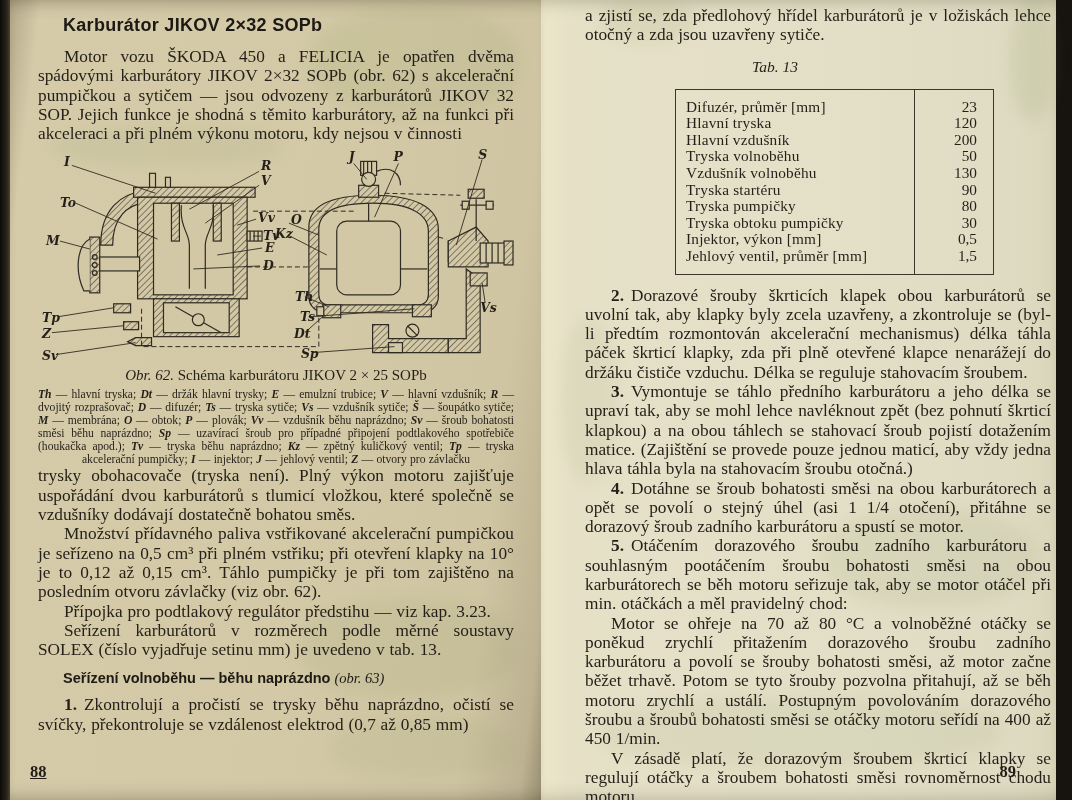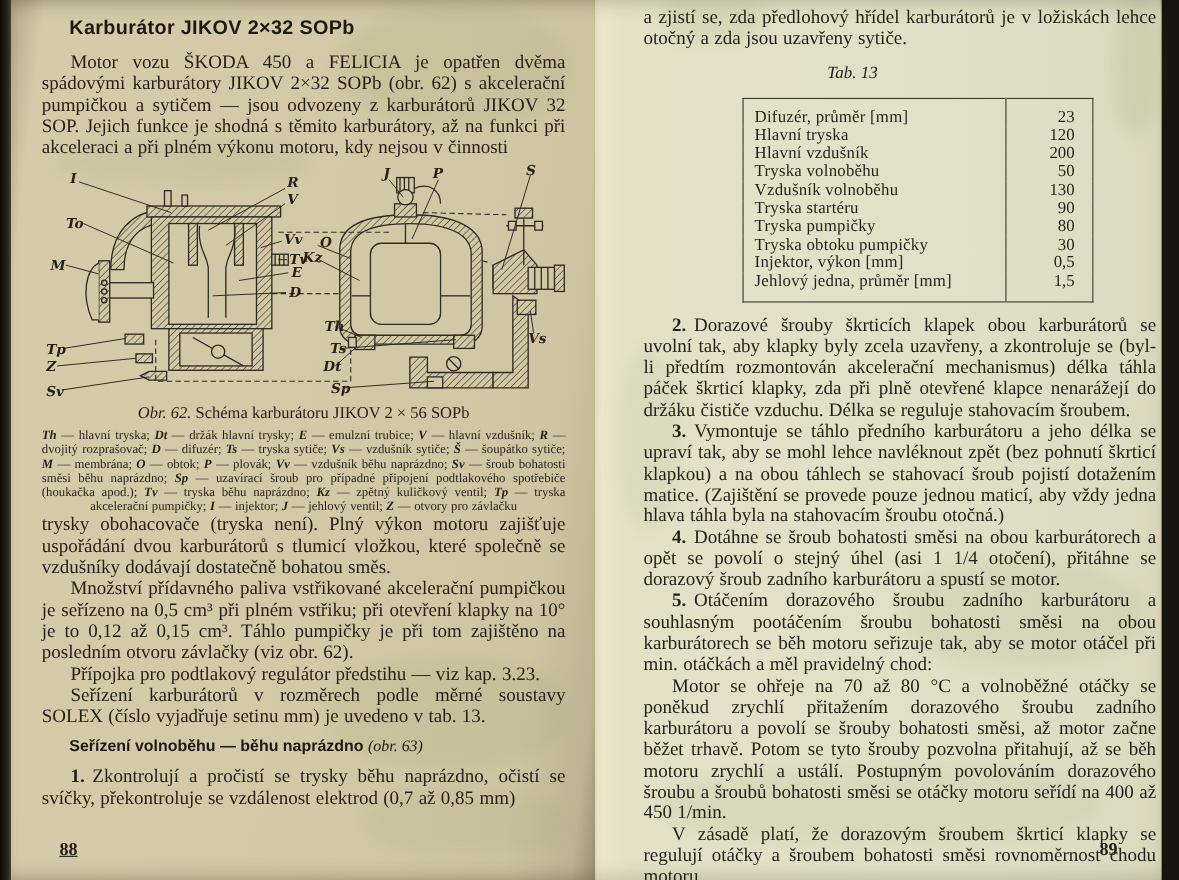--- a/index.html
+++ b/index.html
@@ -43,21 +43,21 @@
 
   .tabcap{text-align:center;padding-right:86px;margin:13px 0 4px 0;font-size:15.5px;font-style:italic;}
   table.spec{border-collapse:collapse;margin:13px 0 11px 90px;border:1.5px solid #3c362b;background:rgba(255,255,255,0.04);}
   table.spec td{font-size:15.3px;line-height:16.6px;padding:0 10px;white-space:nowrap;}
   table.spec td.lbl{width:218px;letter-spacing:.2px;}
   table.spec td.val{border-left:1.5px solid #3c362b;text-align:right;width:52px;padding-right:16px;}
   table.spec tr:first-child td{padding-top:9px;}
   table.spec tr:last-child td{padding-bottom:9px;}
 
   .pagenum{position:absolute;bottom:18px;font:bold 16.5px "Liberation Serif", serif;color:#211c15;}
-  .pn-left{left:44px;text-decoration:underline;}
+  .pn-left{left:20px;text-decoration:underline;}
   .pn-right{right:40px;}
 
   .smudge{position:absolute;border-radius:45%;filter:blur(7px);pointer-events:none;}
 
   svg text{font:bold italic 12.5px "DejaVu Serif", serif;fill:#241f18;}
 </style>
 </head>
 <body>
 
 <div>
@@ -211,21 +211,21 @@
             <text x="357" y="12">P</text>
             <text x="442" y="10">Š</text>
             <text x="444" y="163">Vs</text>
             <text x="258" y="152">Th</text>
             <text x="263" y="172">Ts</text>
             <text x="257" y="189">Dt</text>
             <text x="264" y="209">Sp</text>
           </g>
         </svg>
 
-        <div class="fig-caption"><i>Obr. 62.</i> <span>Schéma karburátoru JIKOV 2 × 56 SOPb</span></div>
+        <div class="fig-caption"><i>Obr. 62.</i> <span>Schéma karburátoru JIKOV 2 × 25 SOPb</span></div>
         <div class="legend" id="legend"><i>Th</i> — hlavní tryska; <i>Dt</i> — držák hlavní trysky; <i>E</i> — emulzní trubice; <i>V</i> — hlavní vzdušník; <i>R</i> — dvojitý rozprašovač; <i>D</i> — difuzér; <i>Ts</i> — tryska sytiče; <i>Vs</i> — vzdušník sytiče; <i>Š</i> — šoupátko sytiče; <i>M</i> — membrána; <i>O</i> — obtok; <i>P</i> — plovák; <i>Vv</i> — vzdušník běhu naprázdno; <i>Sv</i> — šroub bohatosti směsi běhu naprázdno; <i>Sp</i> — uzavírací šroub pro případné připojení podtlakového spotřebiče (houkačka apod.); <i>Tv</i> — tryska běhu naprázdno; <i>Kz</i> — zpětný kuličkový ventil; <i>Tp</i> — tryska akcelerační pumpičky; <i>I</i> — injektor; <i>J</i> — jehlový ventil; <i>Z</i> — otvory pro závlačku</div>
       </div>
 
       <p class="para">trysky obohacovače (tryska není). Plný výkon motoru zajišťuje uspořádání dvou karburátorů s tlumicí vložkou, které společně se vzdušníky dodávají dostatečně bohatou směs.</p>
       <p class="para ind">Množství přídavného paliva vstřikované akcelerační pumpičkou je seřízeno na 0,5 cm³ při plném vstřiku; při otevření klapky na 10° je to 0,12 až 0,15 cm³. Táhlo pumpičky je při tom zajištěno na posledním otvoru závlačky (viz obr. 62).</p>
       <p class="para ind">Přípojka pro podtlakový regulátor předstihu — viz kap. 3.23.</p>
 
       <p class="para ind">Seřízení karburátorů v rozměrech podle měrné soustavy SOLEX (číslo vyjadřuje setinu mm) je uvedeno v tab. 13.</p>
 
       <h3><span>Seřízení volnoběhu — běhu naprázdno</span> <i class="ref">(obr. 63)</i></h3>
@@ -281,21 +281,21 @@
             </tr>
             <tr>
               <td class="lbl">Tryska obtoku pumpičky</td>
               <td class="val">30</td>
             </tr>
             <tr>
               <td class="lbl">Injektor, výkon [mm]</td>
               <td class="val">0,5</td>
             </tr>
             <tr>
-              <td class="lbl">Jehlový jedna, průměr [mm]</td>
+              <td class="lbl">Jehlový ventil, průměr [mm]</td>
               <td class="val">1,5</td>
             </tr>
           </tbody>
       </table>
 
       <p class="para ind"><b class="stepnum">2.</b><span>Dorazové šrouby škrticích klapek obou karburátorů se uvolní tak, aby klapky byly zcela uzavřeny, a zkontroluje se (byl-li předtím rozmontován akcelerační mechanismus) délka táhla páček škrticí klapky, zda při plně otevřené klapce nenarážejí do držáku čističe vzduchu. Délka se reguluje stahovacím šroubem.</span></p>
       <p class="para ind"><b class="stepnum">3.</b><span>Vymontuje se táhlo předního karburátoru a jeho délka se upraví tak, aby se mohl lehce navléknout zpět (bez pohnutí škrticí klapkou) a na obou táhlech se stahovací šroub pojistí dotažením matice. (Zajištění se provede pouze jednou maticí, aby vždy jedna hlava táhla byla na stahovacím šroubu otočná.)</span></p>
       <p class="para ind"><b class="stepnum">4.</b><span>Dotáhne se šroub bohatosti směsi na obou karburátorech a opět se povolí o stejný úhel (asi 1 1/4 otočení), přitáhne se dorazový šroub zadního karburátoru a spustí se motor.</span></p>
       <p class="para ind"><b class="stepnum">5.</b><span>Otáčením dorazového šroubu zadního karburátoru a souhlasným pootáčením šroubu bohatosti směsi na obou karburátorech se běh motoru seřizuje tak, aby se motor otáčel při min. otáčkách a měl pravidelný chod:</span></p>
 

